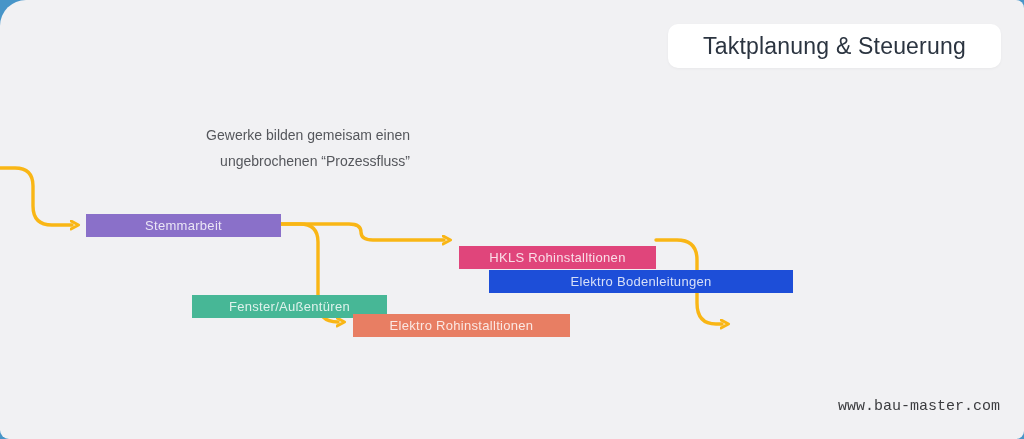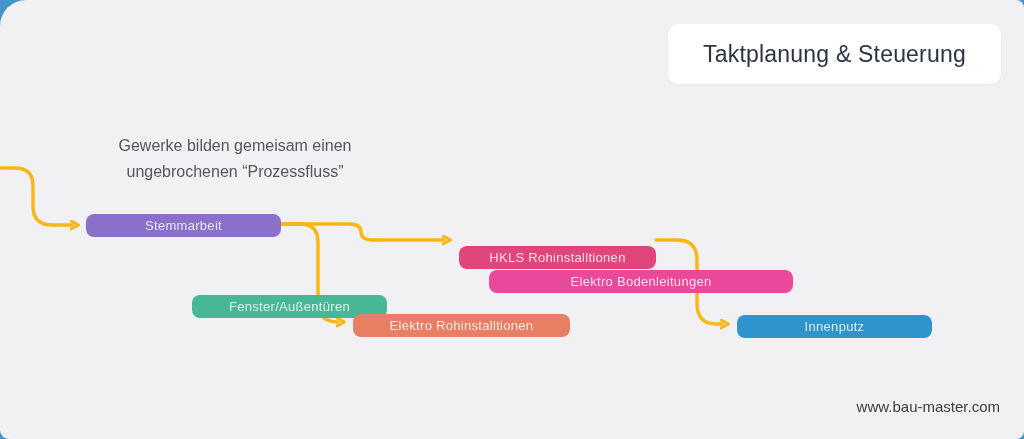--- a/index.html
+++ b/index.html
@@ -9,46 +9,46 @@
     font-family:"Liberation Sans", sans-serif;
     position:relative;overflow:hidden;
   }
   .canvas{
     position:absolute;inset:0;
     background:#F1F1F3;
     border-radius:26px 8px 8px 9px;
   }
   .flow-svg{position:absolute;left:0;top:0;z-index:1;}
   .title-card{
-    position:absolute;left:668px;top:24px;width:333px;height:60px;
+    position:absolute;left:668px;top:24px;width:333px;height:44px;
     background:#FFFFFF;border-radius:10px;
     display:flex;align-items:center;justify-content:center;
     box-shadow:0 1px 3px rgba(0,0,0,0.04);
     z-index:3;
   }
   .title-card span{
     font-size:23px;color:#2B3440;font-weight:500;letter-spacing:0.2px;
   }
   .subtitle{
-    position:absolute;left:60px;top:133px;width:350px;
-    text-align:center;z-index:2;
-    font-size:16px;line-height:26px;color:#55575C;
+    position:absolute;left:60px;top:122px;width:350px;
+    text-align:right;z-index:2;
+    font-size:14px;line-height:26px;color:#55575C;
   }
   .bars{position:absolute;inset:0;z-index:2;}
   .bar{
-    position:absolute;height:23px;border-radius:8px;
+    position:absolute;height:23px;border-radius:0;
     display:flex;align-items:center;justify-content:center;
   }
   .bar span{
     font-size:13px;color:rgba(255,255,255,0.82);letter-spacing:0.3px;
     white-space:nowrap;
   }
   .footer{
     position:absolute;right:24px;top:398px;z-index:2;
-    font-size:15px;color:#3B3C3F;
+    font-size:15px;color:#3B3C3F;font-family:Liberation Mono, monospace;
   }
 </style>
 </head>
 <body>
 
 <div class="canvas">
 
   <svg class="flow-svg" width="1024" height="439" viewBox="0 0 1024 439">
     <defs>
       <marker id="arrowhead" markerUnits="userSpaceOnUse" markerWidth="14" markerHeight="14" refX="2" refY="5" orient="auto">
@@ -75,26 +75,23 @@
   <div class="bars" id="bars">
       <div class="bar" style="left: 86px; top: 214px; width: 195px; background: rgb(138, 112, 201);">
         <span>Stemmarbeit</span>
       </div>
       <div class="bar" style="left: 192px; top: 248px; width: 195px; background: rgb(71, 183, 150); margin-top: 47px;">
         <span>Fenster/Außentüren</span>
       </div>
       <div class="bar" style="left: 459px; top: 246px; width: 197px; background: rgb(224, 69, 123);">
         <span>HKLS Rohinstalltionen</span>
       </div>
-      <div class="bar" style="left: 489px; top: 270px; width: 304px; background: #ec4899;">
+      <div class="bar" style="left: 489px; top: 270px; width: 304px; background: #1d4ed8;">
         <span>Elektro Bodenleitungen</span>
       </div>
       <div class="bar" style="left: 353px; top: 314px; width: 217px; background: rgb(232, 126, 99);">
         <span>Elektro Rohinstalltionen</span>
-      </div>
-      <div class="bar" style="left: 737px; top: 315px; width: 195px; background: rgb(45, 149, 204);">
-        <span>Innenputz</span>
       </div>
     </div>
 
   <div class="footer">www.bau-master.com</div>
 
 </div>
 
 </body></html>

